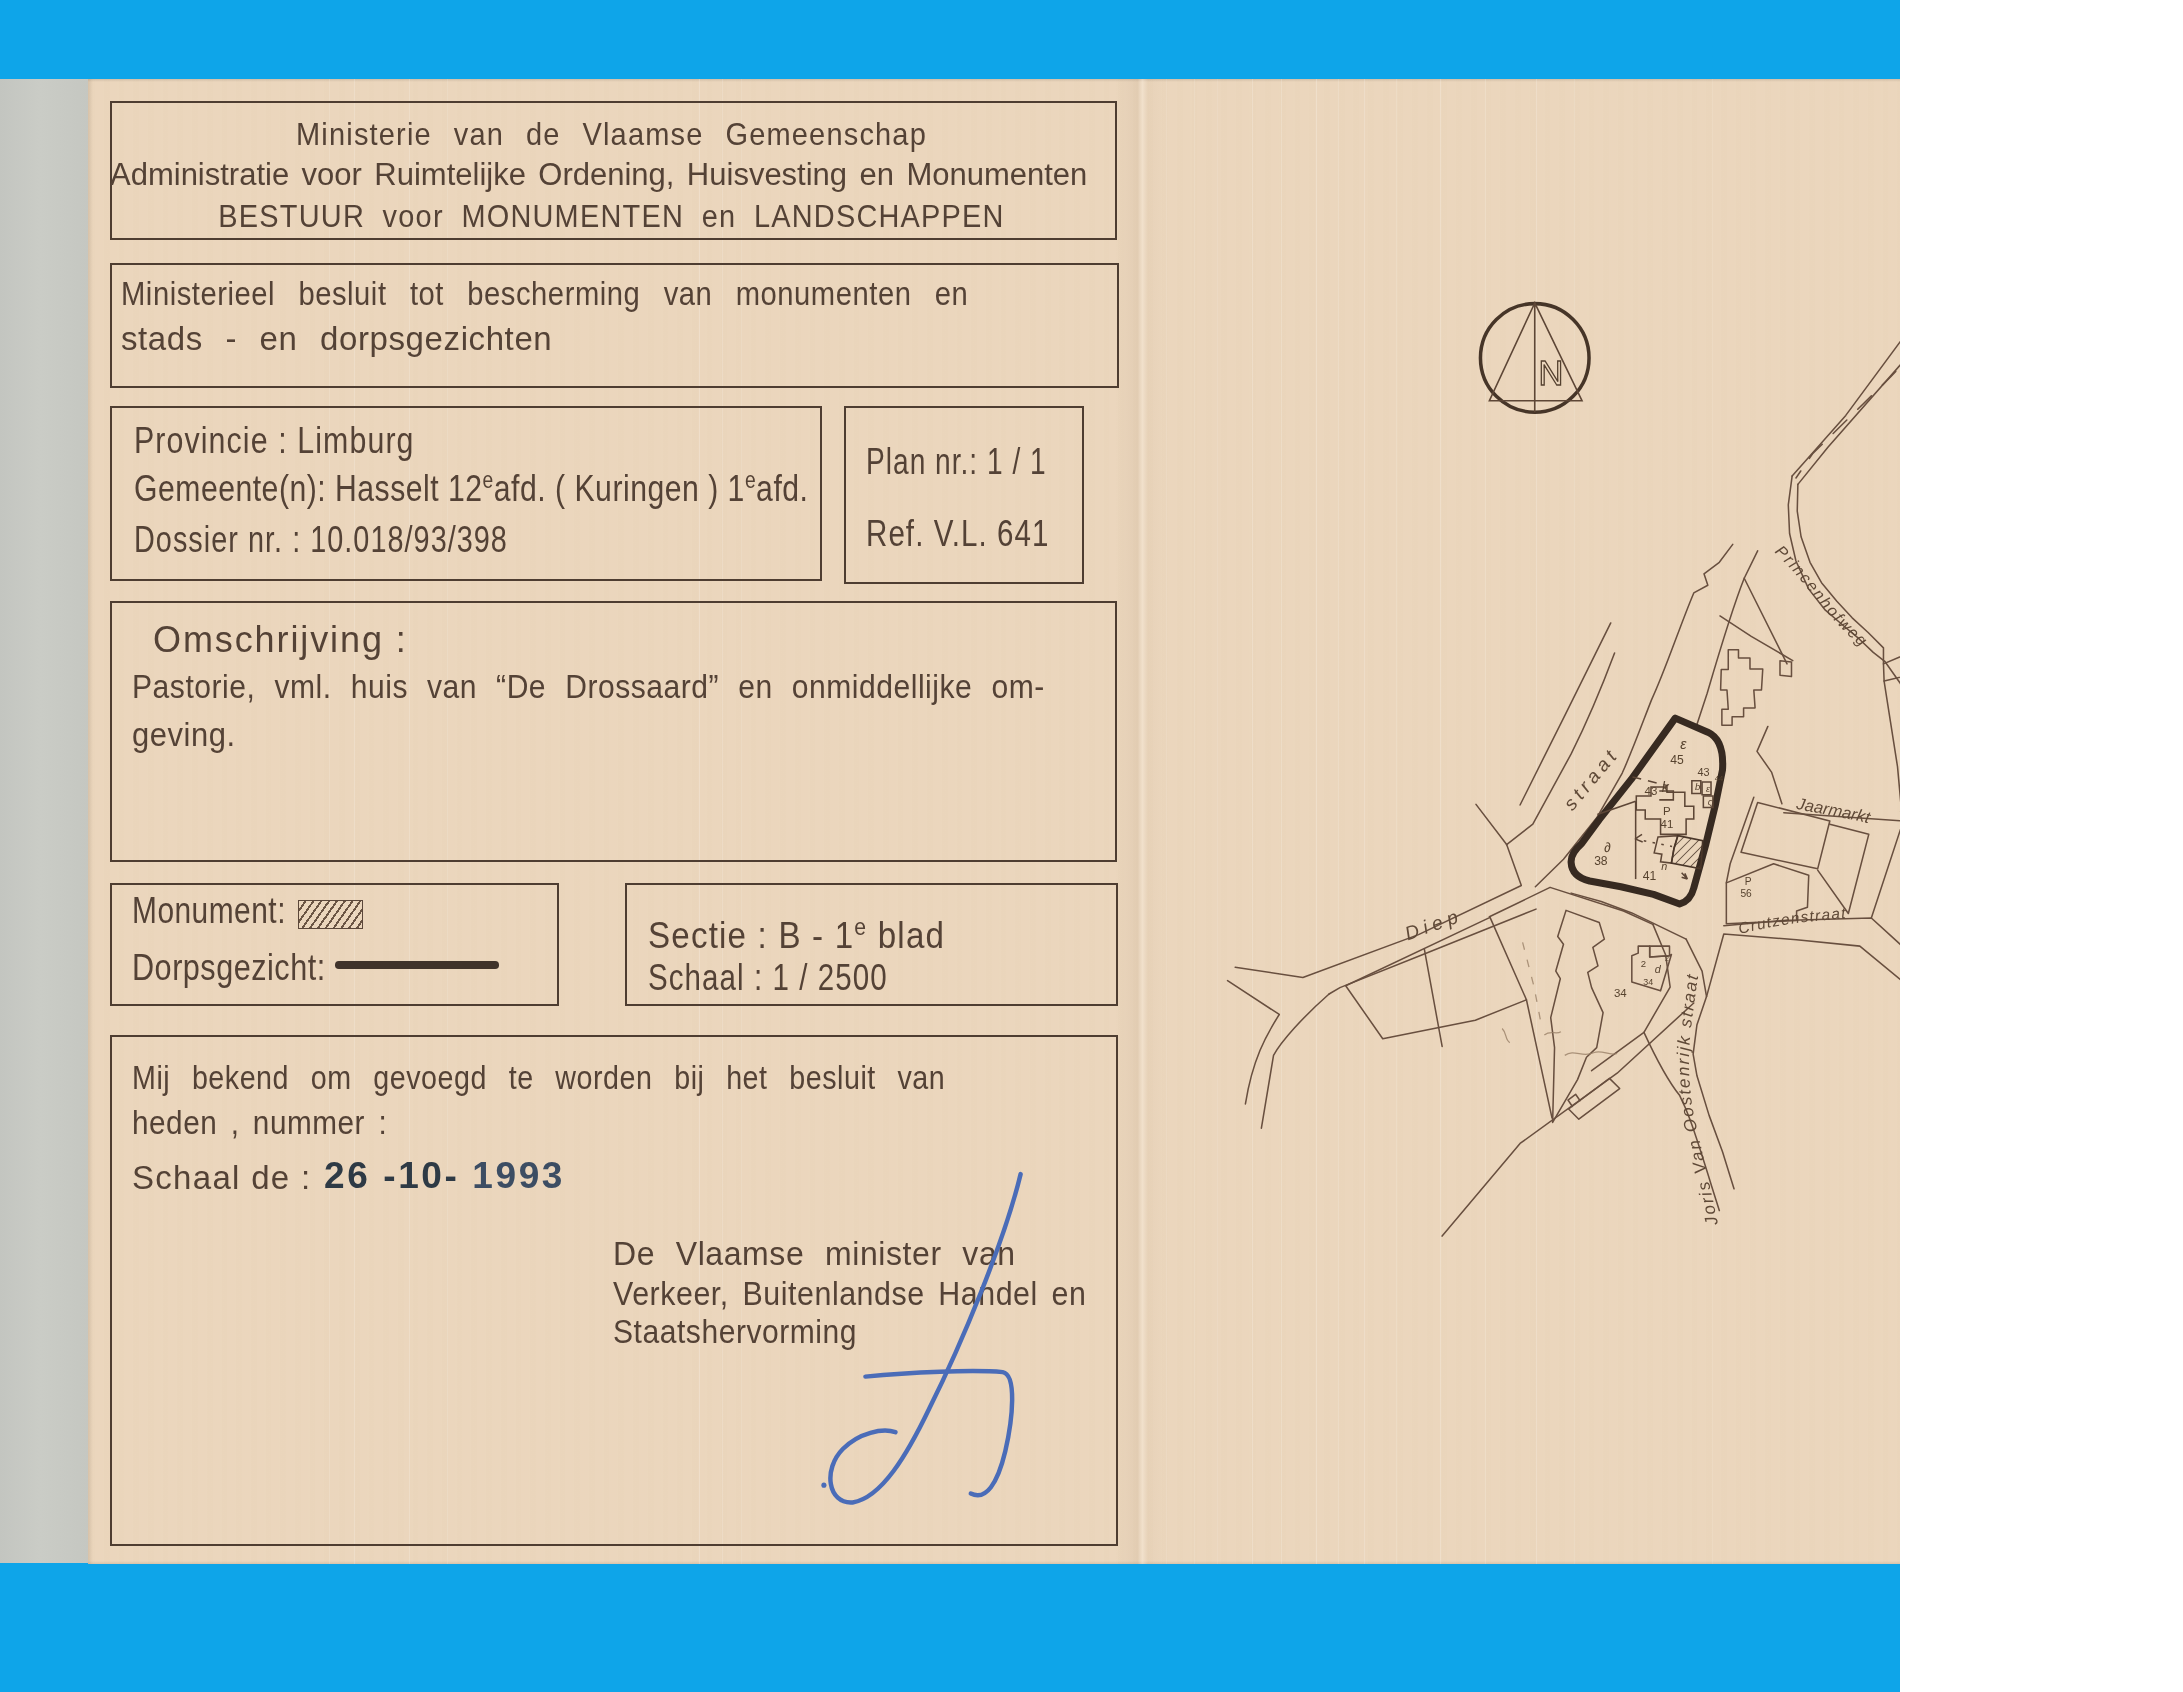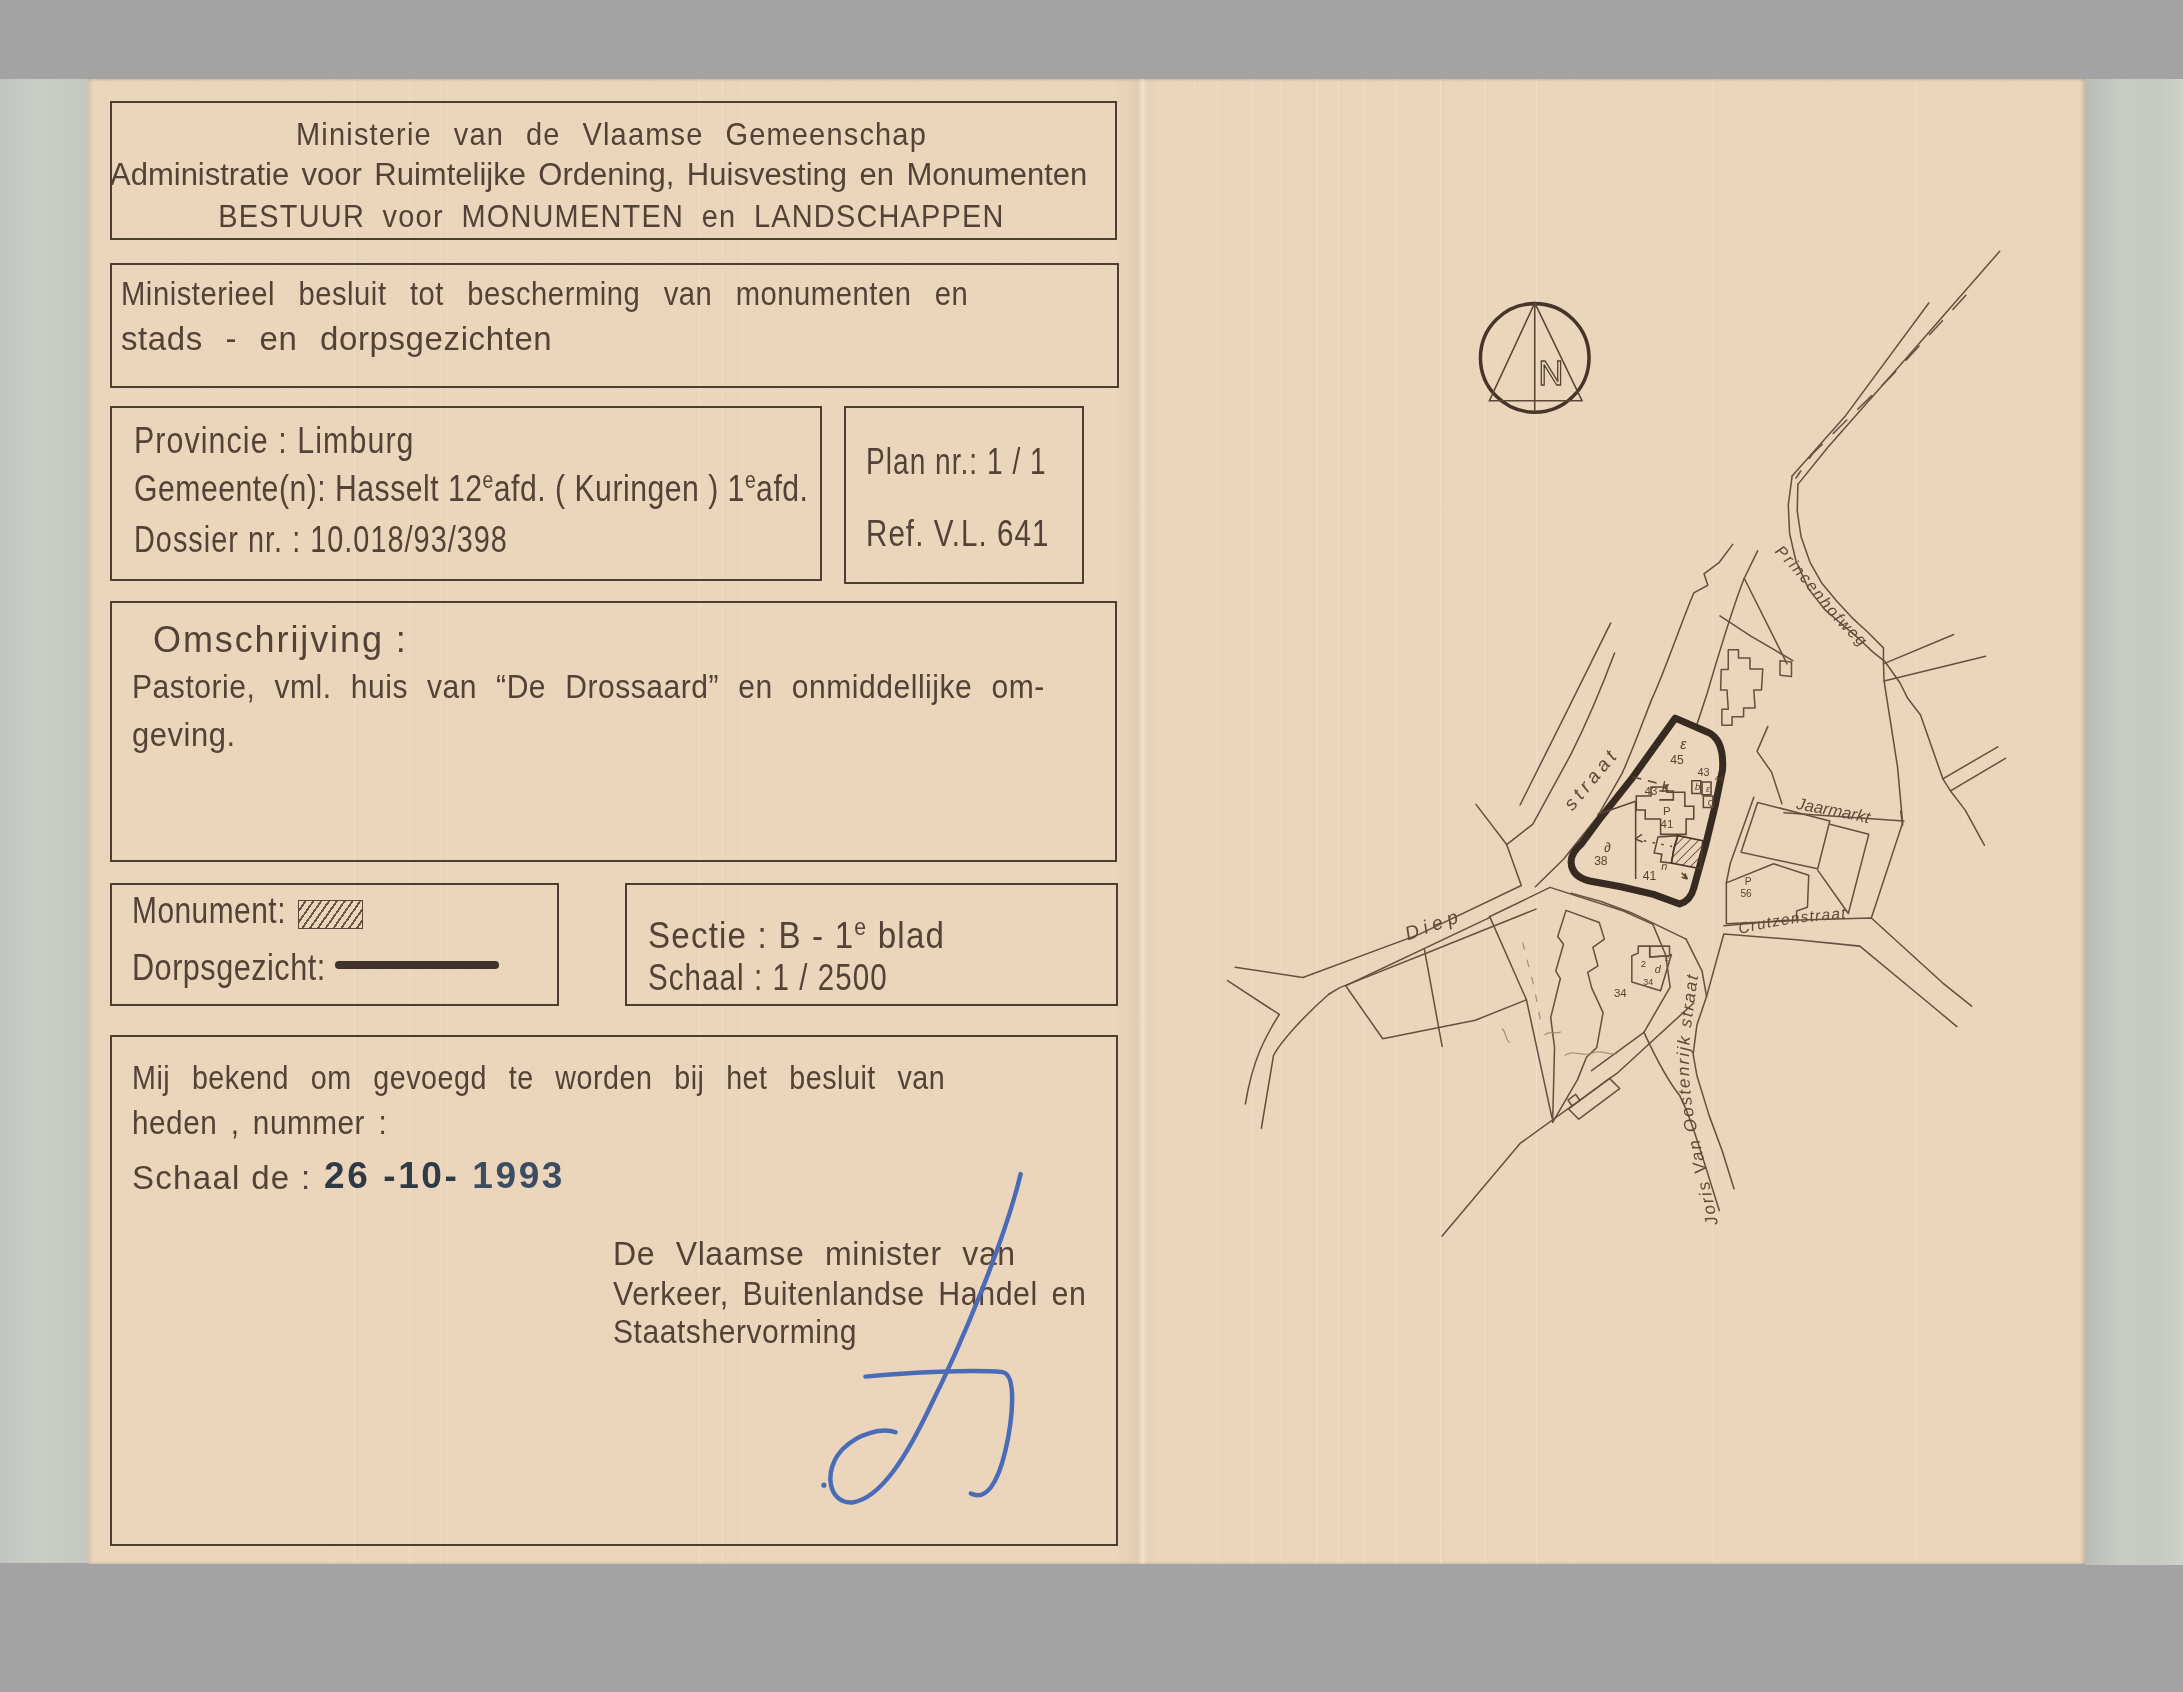--- a/index.html
+++ b/index.html
@@ -1,16 +1,16 @@
 <!DOCTYPE html>
 <html style="font-size:10.2px"><head>
 <meta charset="utf-8">
 <style>
   html,body{margin:0;padding:0;}
-  #page{position:relative;width:2183px;height:1693px;background:#a3a3a3;overflow:hidden;
+  #page{position:relative;width:1900px;height:1693px;background:#0ea5e9;overflow:hidden;
         font-family:"Liberation Sans",sans-serif;}
   .grayL{position:absolute;left:0;top:79px;width:88px;height:1484px;
         background:linear-gradient(90deg,#c3c5c0,#caccc6 45%,#c5c7c1);}
   .grayR{position:absolute;left:2085px;top:79px;width:98px;height:1486px;
         background:linear-gradient(90deg,#b9bcb6,#c9cbc5 35%,#c6c8c2 75%,#cfd1cb);}
   .paper{position:absolute;left:88px;top:79px;width:1997px;height:1485px;
         background:#ebd6bc;}
   .streaks{position:absolute;left:0;top:0;width:100%;height:100%;
         background:repeating-linear-gradient(90deg,rgba(255,255,255,0.015) 0 1.3px,rgba(0,0,0,0.003) 1.3px 7px,rgba(255,255,255,0.011) 7px 14.7px);}
   .fold{position:absolute;left:1027px;top:0px;width:50px;height:1485px;

